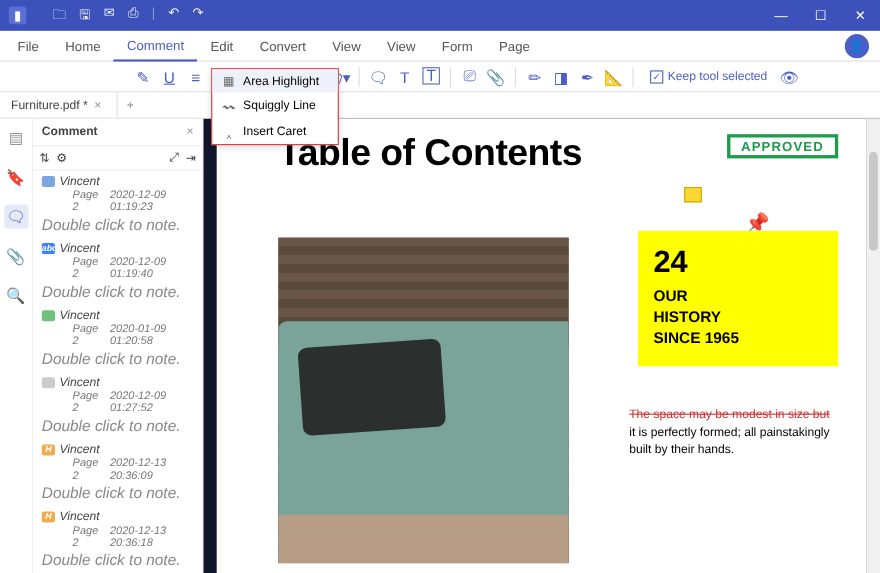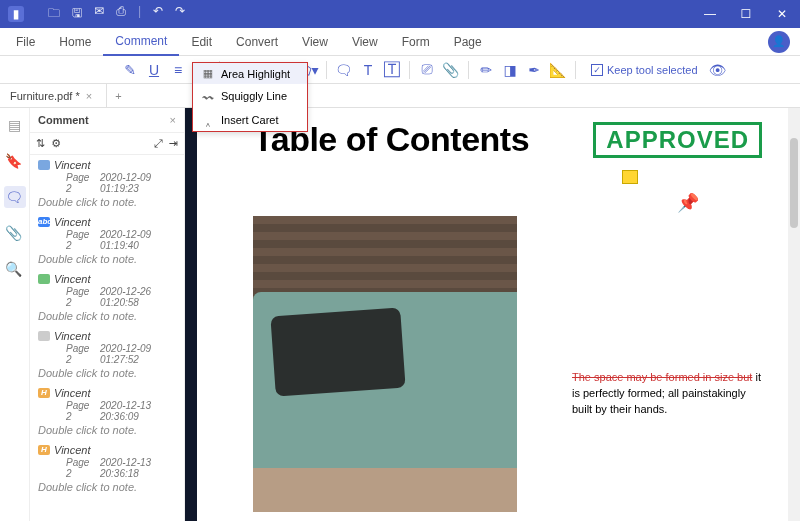--- a/index.html
+++ b/index.html
@@ -36,32 +36,32 @@
 
 .panel { width: 155px; border-right:1px solid #eee; overflow:hidden; font-size:11px; color:#444; }
 .panel .phead { display:flex; align-items:center; padding:6px 8px; border-bottom:1px solid #eee;}
 .panel .phead .ttl { font-weight:600; flex:1; }
 .panel .ptool { display:flex; align-items:center; padding:4px 6px; border-bottom:1px solid #eee; gap:6px;}
 .panel .ptool .r { margin-left:auto; display:flex; gap:6px;}
 .entry { padding: 4px 8px 4px 8px; font-style: italic; }
 .entry .ln1 { display:flex; align-items:center; gap:4px; }
 .entry .badge { width:12px; height:10px; border-radius:2px; display:inline-block; font-size:8px; line-height:10px; text-align:center; color:#fff; font-weight:bold;}
 .entry .meta { color:#777; font-size:10px; display:flex; gap:8px; margin-top:1px;padding-left:28px;}
-.entry .note { color:#888; font-size:11px; margin-top:2px;}
+.entry .note { color:#888; font-size:14px; margin-top:2px;}
 
 .doc { flex:1; background:#0f172a; position:relative; overflow:hidden; }
 .page { background:#fff; margin:0 12px 0 12px; height:100%; position:relative; overflow:hidden; }
 
 .dropdown { position:absolute; left:192px; top:62px; width:116px; background:#fff; border:1px solid #c33; box-shadow:0 2px 6px rgba(0,0,0,.15); font-size:11px; z-index:10;}
 .dropdown .row { display:flex; align-items:center; gap:6px; padding:4px 8px;}
 .dropdown .row.on { background:#eef0fa;}
 .dropdown .dic { width:14px; text-align:center; color:#666;}
 
 .title { position:absolute; left:56px; top:12px; font-size:34px; font-weight:800; letter-spacing:-0.5px; }
-.stamp { position:absolute; right:26px; top:14px; border:3px solid #1a9c4a; color:#1a9c4a; font-size:24px; font-weight:900; padding:1px 10px; letter-spacing:1px;}
+.stamp { position:absolute; right:26px; top:14px; border:3px solid #1a9c4a; color:#1a9c4a; font-size:12px; font-weight:900; padding:1px 10px; letter-spacing:1px;}
 .sticky-ic { position:absolute; right:150px; top:62px; width:16px; height:14px; background:#ffd633; border:1px solid #c9a800;}
 .pin { position:absolute; right:88px; top:84px; color:#d22; font-size:18px;}
 .yellow { position:absolute; right:26px; top:102px; width:182px; background:yellow; padding:12px 14px 16px 14px;}
 .yellow .big { font-size:28px; font-weight:900; }
 .yellow .sub { font-size:14px; font-weight:900; line-height:1.35; margin-top:6px;}
 .para { position:absolute; right:26px; top:252px; width:190px; font-family:Georgia,serif; font-size:11px; line-height:1.45;}
 .strike { text-decoration: line-through; color:#c33;}
 
 .photo { position:absolute; left:56px; top:108px; width:264px; height:296px; background:linear-gradient(180deg,#5a4a3e 0%,#6b584a 30%,#6b584a 34%,#7aa39a 34%,#6e958c 70%,#8e7b6a 100%); overflow:hidden;}
 .photo .back { position:absolute; inset:0; background:repeating-linear-gradient(0deg,#6a5648 0 8px,#5a4a3e 8px 16px);}
@@ -192,21 +192,21 @@
           </div>
           <div class="note">Double click to note.</div>
         </div>
         <div class="entry">
           <div class="ln1">
             <span class="badge" style="background:#6fc27a"></span>
             <span>Vincent</span>
           </div>
           <div class="meta">
             <span>Page 2</span>
-            <span>2020-12-26 01:20:58</span>
+            <span>2020-01-09 01:20:58</span>
           </div>
           <div class="note">Double click to note.</div>
         </div>
         <div class="entry">
           <div class="ln1">
             <span class="badge" style="background:#cccccc"></span>
             <span>Vincent</span>
           </div>
           <div class="meta">
             <span>Page 2</span>
@@ -239,22 +239,30 @@
       </div>
   </div>
 
   <div class="doc">
 
     <div class="page">
       <div class="title">Table of Contents</div>
       <div class="stamp">APPROVED</div>
       <div class="sticky-ic"></div>
       <div class="pin">📌</div>
+      <div class="yellow">
+        <div class="big">24</div>
+        <div class="sub">
+          <span>OUR</span><br>
+          <span>HISTORY</span><br>
+          <span>SINCE 1965</span>
+        </div>
+      </div>
       <div class="para">
-        <p style="margin-top:10px;"><span class="strike">The space may be formed in size but</span><span> it is perfectly formed; all painstakingly built by their hands.</span></p>
+        <p style="margin-top:10px;"><span class="strike">The space may be modest in size but</span><span> it is perfectly formed; all painstakingly built by their hands.</span></p>
       </div>
       <div class="photo">
         <div class="back"></div>
           <div class="sofa"></div>
           <div class="pillow"></div>
           <div class="floor"></div>
       </div>
     </div>
     <div class="scroll">
         <div class="thumb"></div>

